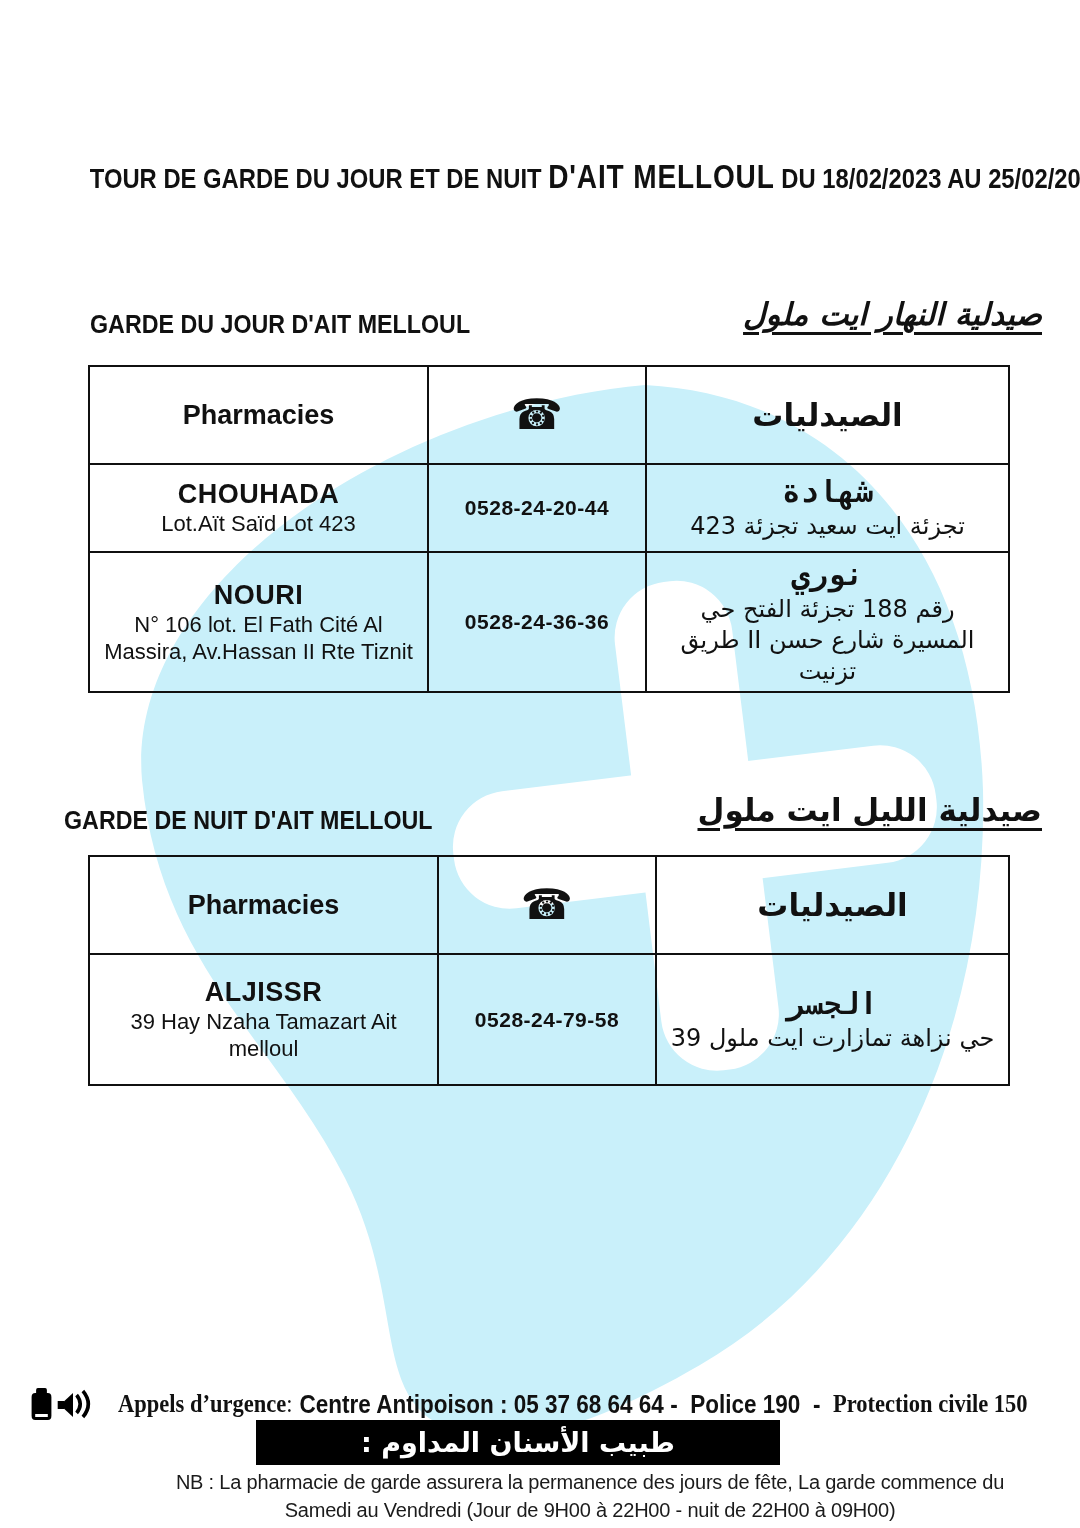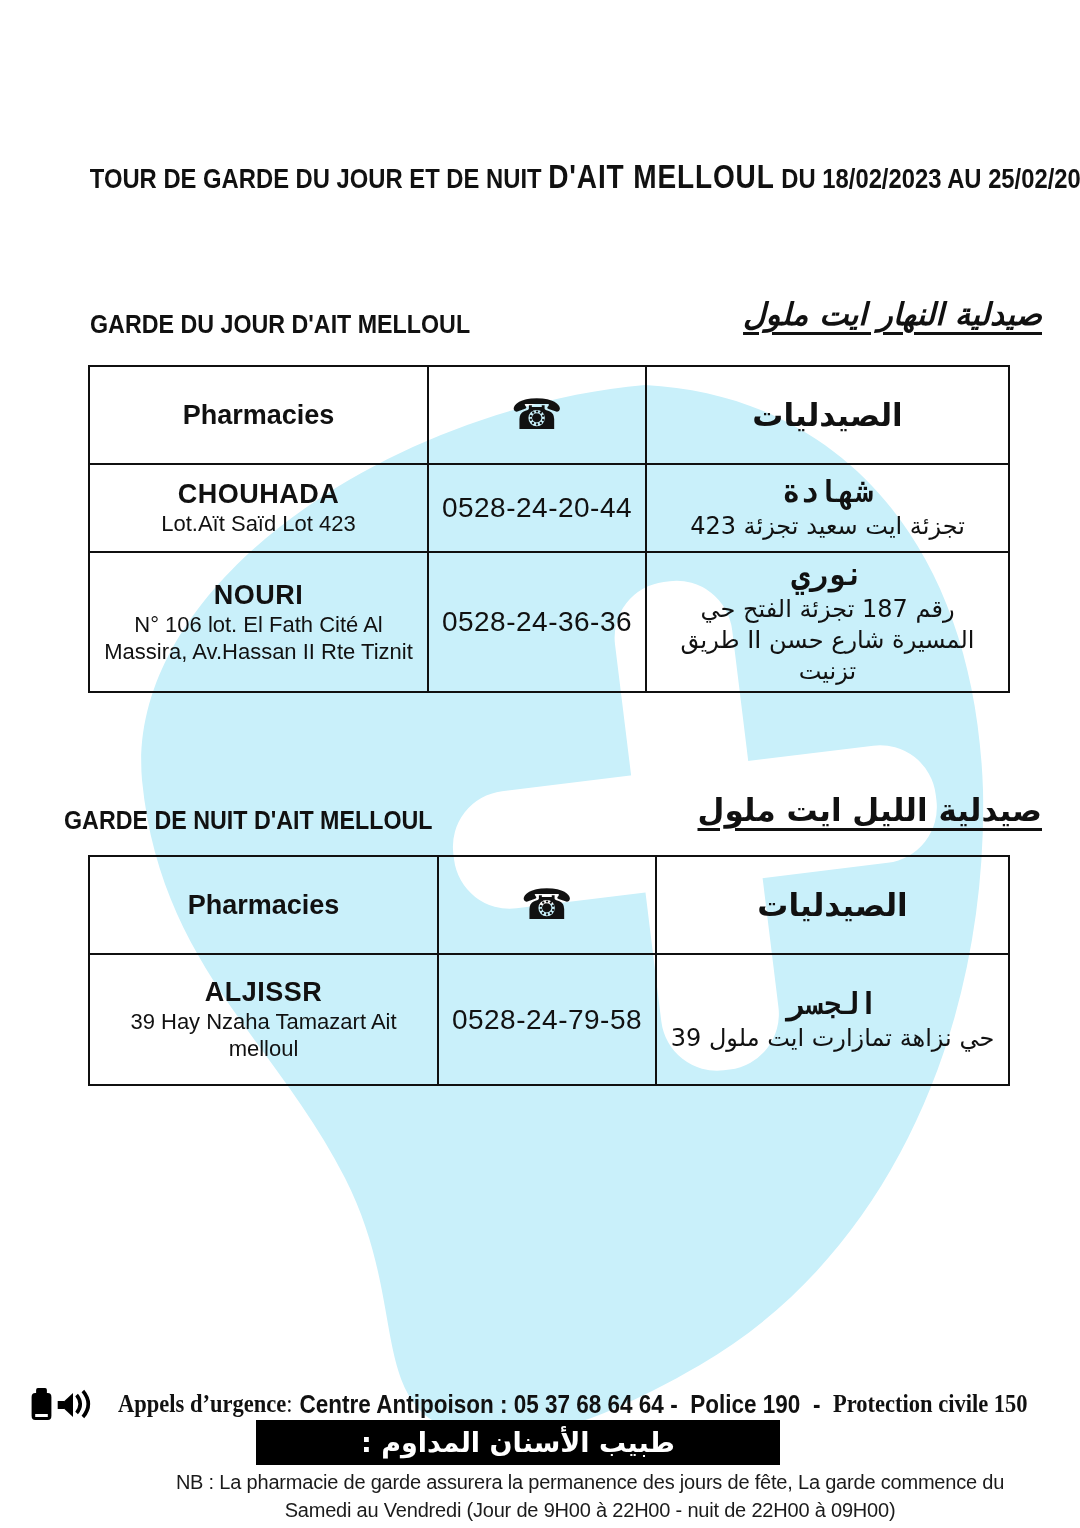--- a/index.html
+++ b/index.html
@@ -32,21 +32,21 @@
   table.garde{border-collapse:collapse;table-layout:fixed;background:transparent;}
   table.garde td{border:2px solid #101010;text-align:center;vertical-align:middle;padding:4px 10px;}
   .t1{left:88px;top:365px;width:920px;}
   .t2{left:88px;top:855px;width:920px;}
   .hdr-cell{height:88px;}
   .hdr-fr{font-weight:bold;font-size:27px;}
   .hdr-ar{font-weight:bold;font-size:31px;direction:rtl;font-family:"DejaVu Sans",sans-serif;}
   .phone-glyph{font-family:"DejaVu Sans",sans-serif;font-size:42px;line-height:1;}
   .ph-name{font-weight:bold;font-size:27px;letter-spacing:.5px;}
   .ph-addr{font-size:22px;line-height:27px;}
-  .ph-phone{font-weight:normal;font-size:28px;letter-spacing:.5px;margin-top:26px;}
+  .ph-phone{font-weight:bold;font-size:21px;letter-spacing:.5px;margin-top:26px;}
   .ar-name{font-weight:bold;font-size:30px;direction:rtl;font-family:Liberation Mono, monospace;}
   .ar-addr{font-size:24px;line-height:31px;font-family:"DejaVu Sans",sans-serif;text-align:center;}
   .row1{height:88px;}
   .row-tall{height:131px;}
 
   
   .emergency{top:1386px;left:28px;white-space:nowrap;font-size:24px;font-weight:bold;
     transform:scaleX(.9);transform-origin:left center;display:flex;align-items:center;}
   .emg-serif{font-family:"Liberation Serif","DejaVu Serif",serif;font-size:25px;}
   .emg-sans{font-family:"Liberation Sans","DejaVu Sans",sans-serif;font-size:25px;}
@@ -113,21 +113,21 @@
     </td>
   </tr>
   <tr class="row-tall">
     <td>
       <div class="ph-name">NOURI</div>
       <div class="ph-addr">N° 106 lot. El Fath Cité Al Massira, Av.Hassan II Rte Tiznit</div>
     </td>
     <td class="ph-phone" style="vertical-align:middle;">0528-24-36-36</td>
     <td>
       <div class="ar-name" dir="rtl">نوري</div>
-      <div class="ar-addr" dir="rtl">رقم 187 تجزئة الفتح حي المسيرة شارع حسن II طريق تزنيت</div>
+      <div class="ar-addr" dir="rtl">رقم 188 تجزئة الفتح حي المسيرة شارع حسن II طريق تزنيت</div>
     </td>
   </tr>
 </tbody>
   </table>
 
 <div class="layer sec-fr night-fr">GARDE DE NUIT D'AIT MELLOUL</div>
 <div class="layer sec-ar night-ar" dir="rtl">صيدلية الليل ايت ملول</div>
 
 <table class="layer garde t2">
   <colgroup>

